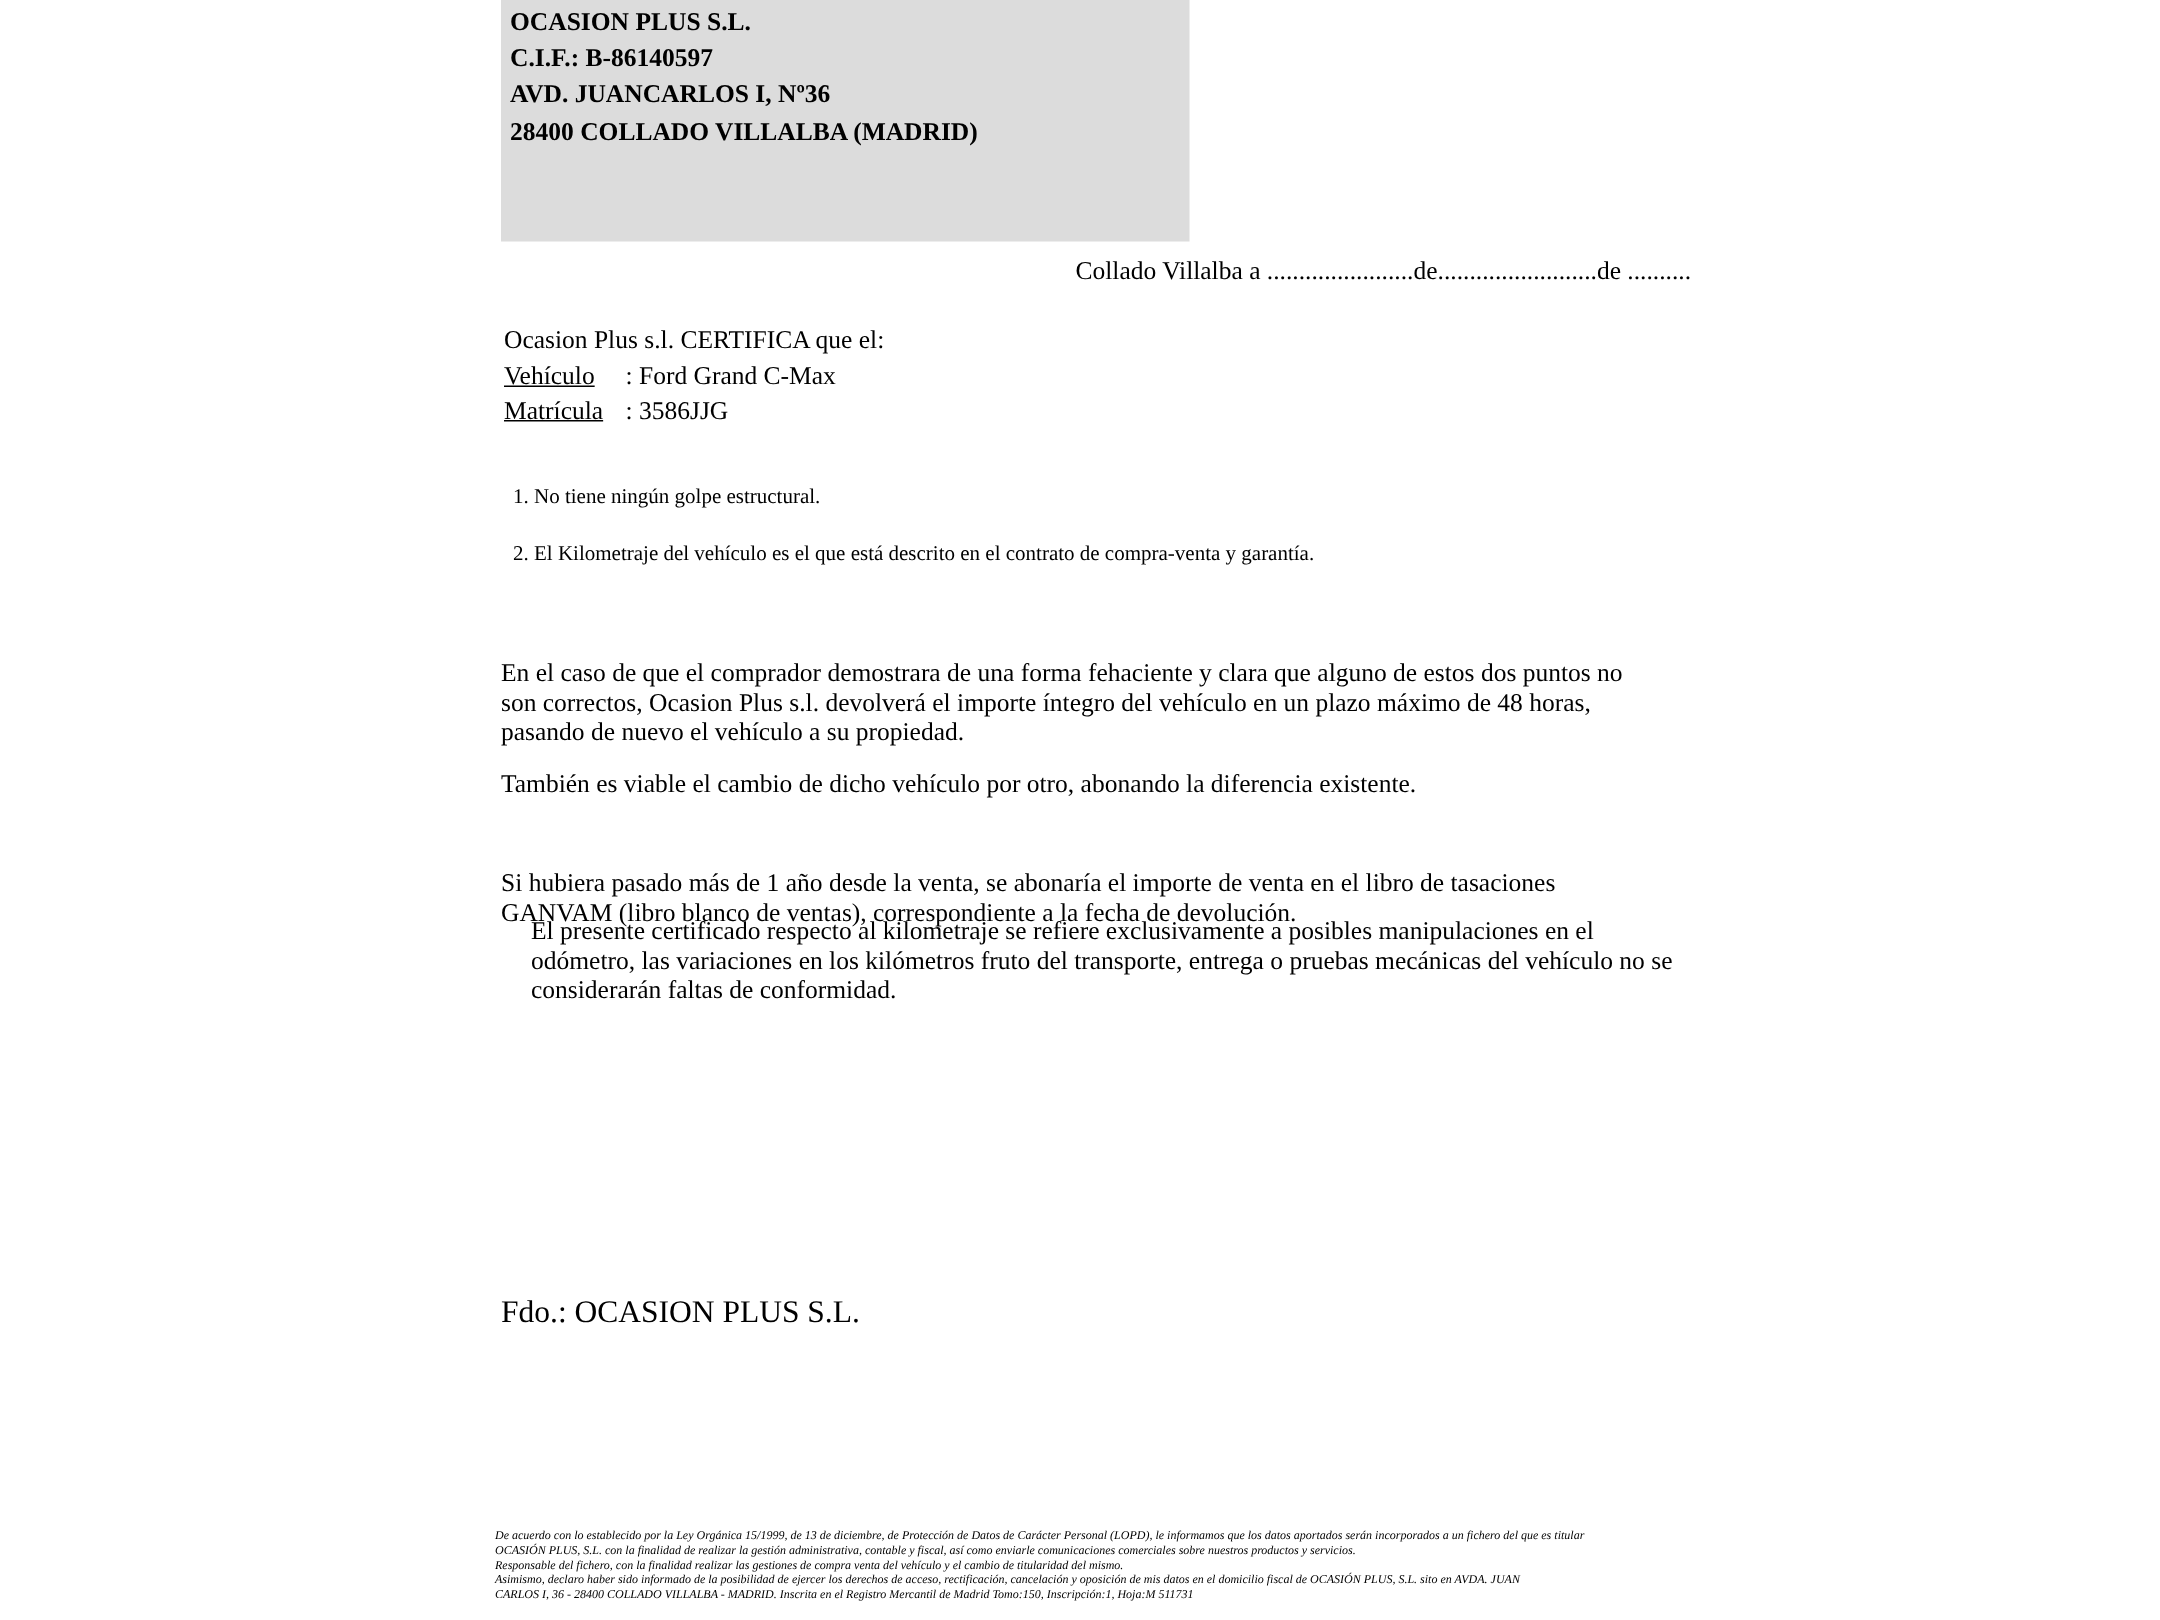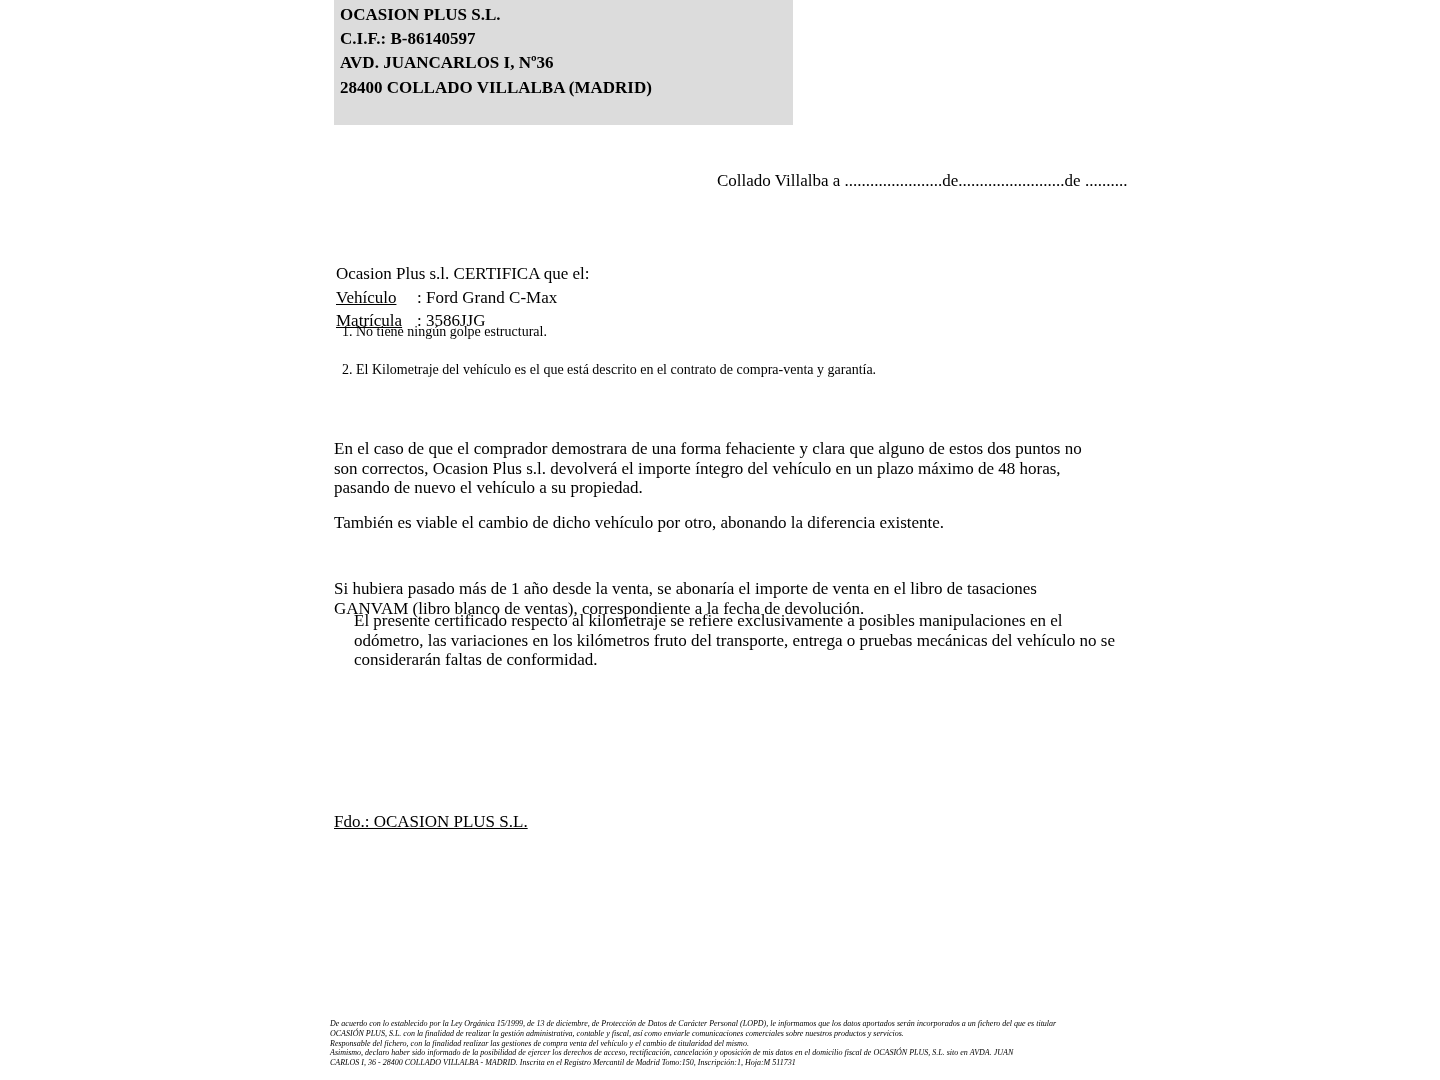--- a/index.html
+++ b/index.html
@@ -13,42 +13,41 @@
     position: relative;
     font-family: "Liberation Serif", "DejaVu Serif", serif;
     color: #000000;
     overflow: hidden;
   }
   .header-box {
     position: absolute;
     left: 334px;
     top: 0;
     width: 459px;
-    height: 125px;
+    height: 161px;
     box-sizing: border-box;
     padding: 3px 0 0 6px;
     font-weight: bold;
     font-size: 17px;
     line-height: 24.2px;
   }
   .date-line {
     position: absolute;
     left: 717px;
     top: 171px;
     font-size: 17px;
     white-space: nowrap;
     text-align: right;
   }
   .certify-block {
     position: absolute;
     left: 336px;
     top: 215px;
     font-size: 17px;
     line-height: 23.5px;
-    margin-top: 47px;
   }
   .certify-row .label {
     display: inline-block;
     width: 81px;
     text-decoration: underline;
   }
   .point {
     position: absolute;
     left: 342px;
     font-size: 14px;
@@ -64,23 +63,22 @@
     line-height: 19.6px;
     margin: 0;
   }
   .para-1 { top: 439px; }
   .para-2 { top: 513px; }
   .para-3 { top: 579px; }
   .para-4 { top: 611px; margin-left: 20px; }
   .signature {
     position: absolute;
     left: 334px;
-    top: 812px;
-    font-size: 17px;
-    text-decoration: underline;
+    top: 862px;
+    font-size: 21px;
   }
   .legal {
     position: absolute;
     left: 330px;
     top: 1019px;
     width: 790px;
     font-size: 8px;
     line-height: 9.8px;
   }
   .legal-line {

